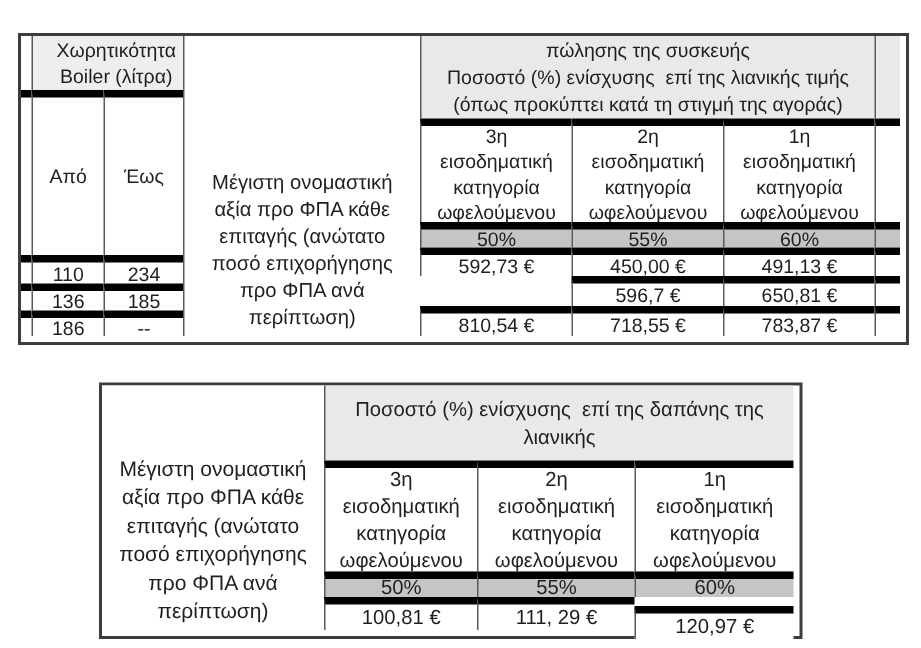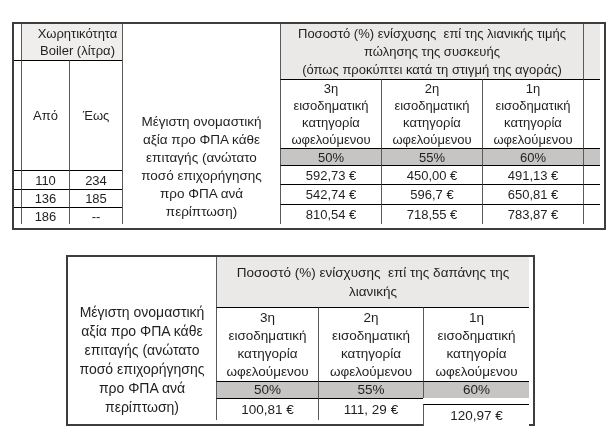--- a/index.html
+++ b/index.html
@@ -4,21 +4,21 @@
 <style>
   html,body{margin:0;padding:0;}
   body{
     width:614px;height:432px;position:relative;background:#ffffff;
     font-family:"Liberation Sans",sans-serif;color:#1f1f1f;
     -webkit-font-smoothing:antialiased;
   }
   .tbl{position:absolute;border:2px solid #3d3d3d;background:#ffffff;}
   .c{
     position:absolute;box-sizing:border-box;
-    border-left:1px solid #5a5a5a;border-top:1px solid #000000;
+    border-left:1px solid #5a5a5a;border-top:5px solid #000000;
     display:flex;flex-direction:column;align-items:center;justify-content:center;
     text-align:center;font-size:13px;line-height:17px;overflow:hidden;background:#ffffff;
   }
   .nl{border-left:none}
   .nt{border-top:none}
   .hdr{background:#EBE9E7}
   .caphdr{background:#F0EEEC}
   .pct{background:#C6C5C3}
   .bottom{justify-content:flex-end;padding-bottom:3px}
   #t1{left:12px;top:22px;width:590px;height:204px}
@@ -57,22 +57,22 @@
   <div class="c nt mid bottom" style="left:108px;top:0;width:158px;height:200px">
     <div class="ln">Μέγιστη ονομαστική</div>
     <div class="ln">αξία προ ΦΠΑ κάθε</div>
     <div class="ln">επιταγής (ανώτατο</div>
     <div class="ln">ποσό επιχορήγησης</div>
     <div class="ln">προ ΦΠΑ ανά</div>
     <div class="ln">περίπτωση)</div>
   </div>
 
   <div class="c nt hdr" style="left:266px;top:0;width:303px;height:55px;line-height:18px">
+    <div class="ln">πώλησης της συσκευής</div>
     <div class="ln">Ποσοστό (%) ενίσχυσης&nbsp; επί της λιανικής τιμής</div>
-    <div class="ln">πώλησης της συσκευής</div>
     <div class="ln">(όπως προκύπτει κατά τη στιγμή της αγοράς)</div>
   </div>
   <div class="c nt hdr" style="left:569px;top:0;width:17px;height:55px"></div>
 
   <div class="c" style="left:266px;top:55px;width:101px;height:69px">
     <div class="ln">3η</div>
     <div class="ln">εισοδηματική</div>
     <div class="ln">κατηγορία</div>
     <div class="ln">ωφελούμενου</div>
   </div>
@@ -93,21 +93,20 @@
   <div class="c pct" style="left:266px;top:124px;width:101px;height:17px">50%</div>
   <div class="c pct" style="left:367px;top:124px;width:101px;height:17px">55%</div>
   <div class="c pct" style="left:468px;top:124px;width:101px;height:17px">60%</div>
   <div class="c pct" style="left:569px;top:124px;width:17px;height:17px"></div>
 
   <div class="c" style="left:266px;top:141px;width:101px;height:19px">592,73 €</div>
   <div class="c" style="left:367px;top:141px;width:101px;height:19px">450,00 €</div>
   <div class="c" style="left:468px;top:141px;width:101px;height:19px">491,13 €</div>
   <div class="c" style="left:569px;top:141px;width:17px;height:19px"></div>
 
-  <div class="c" style="left:266px;top:160px;width:101px;height:20px">542,74 €</div>
   <div class="c" style="left:367px;top:160px;width:101px;height:20px">596,7 €</div>
   <div class="c" style="left:468px;top:160px;width:101px;height:20px">650,81 €</div>
   <div class="c" style="left:569px;top:160px;width:17px;height:20px"></div>
 
   <div class="c" style="left:266px;top:180px;width:101px;height:20px">810,54 €</div>
   <div class="c" style="left:367px;top:180px;width:101px;height:20px">718,55 €</div>
   <div class="c" style="left:468px;top:180px;width:101px;height:20px">783,87 €</div>
   <div class="c" style="left:569px;top:180px;width:17px;height:20px"></div>
 </div>
 

